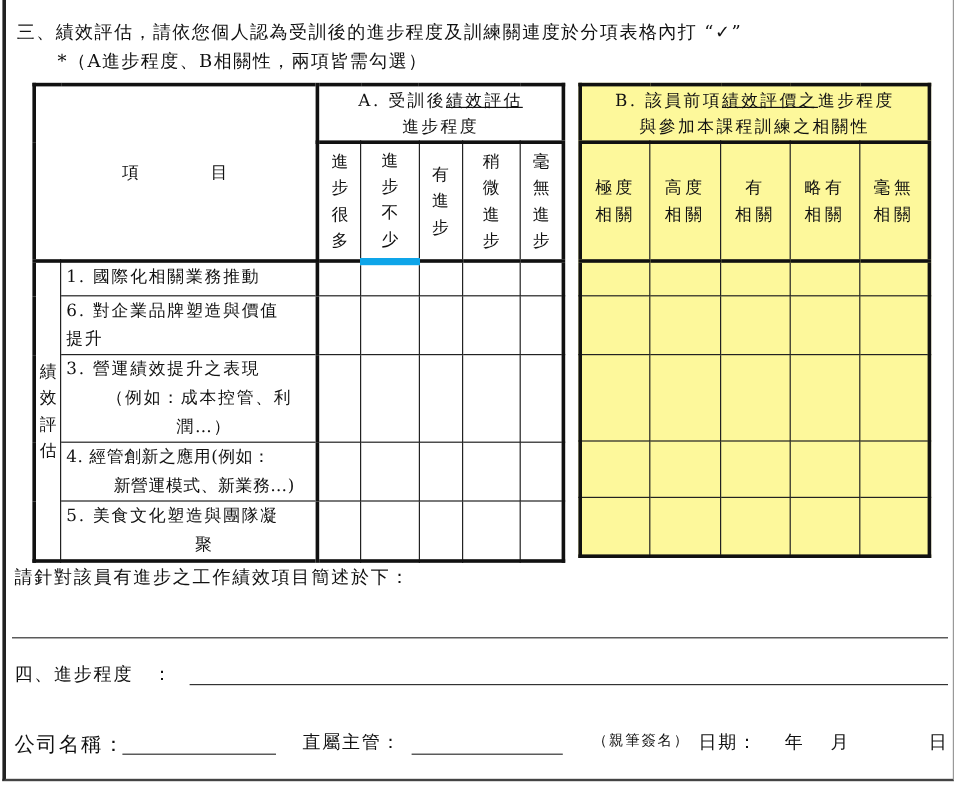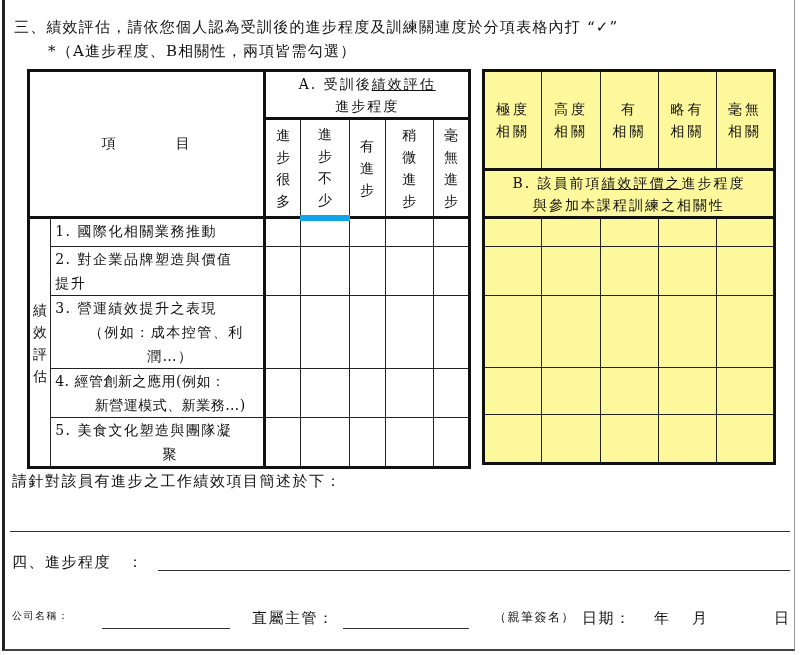--- a/index.html
+++ b/index.html
@@ -29,21 +29,21 @@
   .side-label { text-align:center; font-size:14px; line-height:22px; }
   .item { font-size:14px; line-height:24px; padding-left:4px !important; letter-spacing:1.5px;
           vertical-align:top; border-right:3px solid #111 !important; }
   .item .cont { display:block; padding-left:22px;text-align:center; }
   .bcol { text-align:center; font-size:14px; line-height:22px; letter-spacing:3px; border-bottom:3px solid #111 !important; }
   .cell { cursor:pointer; }
 
   .sep-text { left:12px; top:472px; font-size:15px; letter-spacing:1.5px; }
   .line { position:absolute; height:0; border-top:1.5px solid #333; }
   .other-label { left:12px; top:553px; font-size:15px; letter-spacing:1.5px; white-space:nowrap; }
-  .sign-row { left:12px; top:609px; font-size:10px; letter-spacing:1.5px; white-space:nowrap; }
+  .sign-row { left:12px; top:609px; font-size:17px; letter-spacing:1.5px; white-space:nowrap; }
   .fill { position:absolute; height:0; border-top:1.5px solid #333; }
 </style>
 </head>
 <body>
 
 <div class="frame"></div>
 
 <div class="abs title">三、績效評估，請依您個人認為受訓後的進步程度及訓練關連度於分項表格內打 “✓”</div>
 <div class="abs subtitle">*（A進步程度、B相關性，兩項皆需勾選）</div>
 
@@ -79,21 +79,21 @@
   <tr style="height:29px">
     <td rowspan="5" class="side-label"><span class="vtext">績效評估</span></td>
     <td class="item"><span>1. 國際化相關業務推動</span></td>
     <td class="cell"></td>
     <td class="cell"></td>
     <td class="cell"></td>
     <td class="cell"></td>
     <td class="cell"></td>
   </tr>
   <tr style="height:49px">
-    <td class="item"><span>2. 對企業品牌塑造與價值</span><br><span style="padding-left:0">提升</span></td>
+    <td class="item"><span>6. 對企業品牌塑造與價值</span><br><span style="padding-left:0">提升</span></td>
     <td class="cell"></td>
     <td class="cell"></td>
     <td class="cell"></td>
     <td class="cell"></td>
     <td class="cell"></td>
   </tr>
   <tr style="height:72px">
     <td class="item"><span>3. 營運績效提升之表現</span><span class="cont" style="padding-left:14px">（例如：成本控管、利</span><span class="cont">潤…）</span></td>
     <td class="cell"></td>
     <td class="cell"></td>
@@ -122,33 +122,33 @@
 
 <table class="tblB">
   <colgroup>
     <col style="width:58px">
       <col style="width:59px">
       <col style="width:58px">
       <col style="width:58px">
       <col style="width:58px">
   </colgroup>
   <tbody>
-      <tr style="height:99px">
+      <tr style="height:48px">
+    <td colspan="5" class="hdrB">
+      <span>B.</span>
+      <span>該員前項</span><span class="ul">績效評價之</span><span>進步程度</span><br>
+      <span>與參加本課程訓練之相關性</span>
+    </td>
+  </tr>
+  <tr style="height:99px">
     <td class="bcol"><span>極度</span><br><span>相關</span></td>
     <td class="bcol"><span>高度</span><br><span>相關</span></td>
     <td class="bcol"><span>有</span><br><span>相關</span></td>
     <td class="bcol"><span>略有</span><br><span>相關</span></td>
     <td class="bcol"><span>毫無</span><br><span>相關</span></td>
-  </tr>
-  <tr style="height:48px">
-    <td colspan="5" class="hdrB">
-      <span>B.</span>
-      <span>該員前項</span><span class="ul">績效評價之</span><span>進步程度</span><br>
-      <span>與參加本課程訓練之相關性</span>
-    </td>
   </tr>
   <tr style="height:29px">
     <td class="cell"></td>
     <td class="cell"></td>
     <td class="cell"></td>
     <td class="cell"></td>
     <td class="cell"></td>
   </tr>
   <tr style="height:49px">
     <td class="cell"></td>

